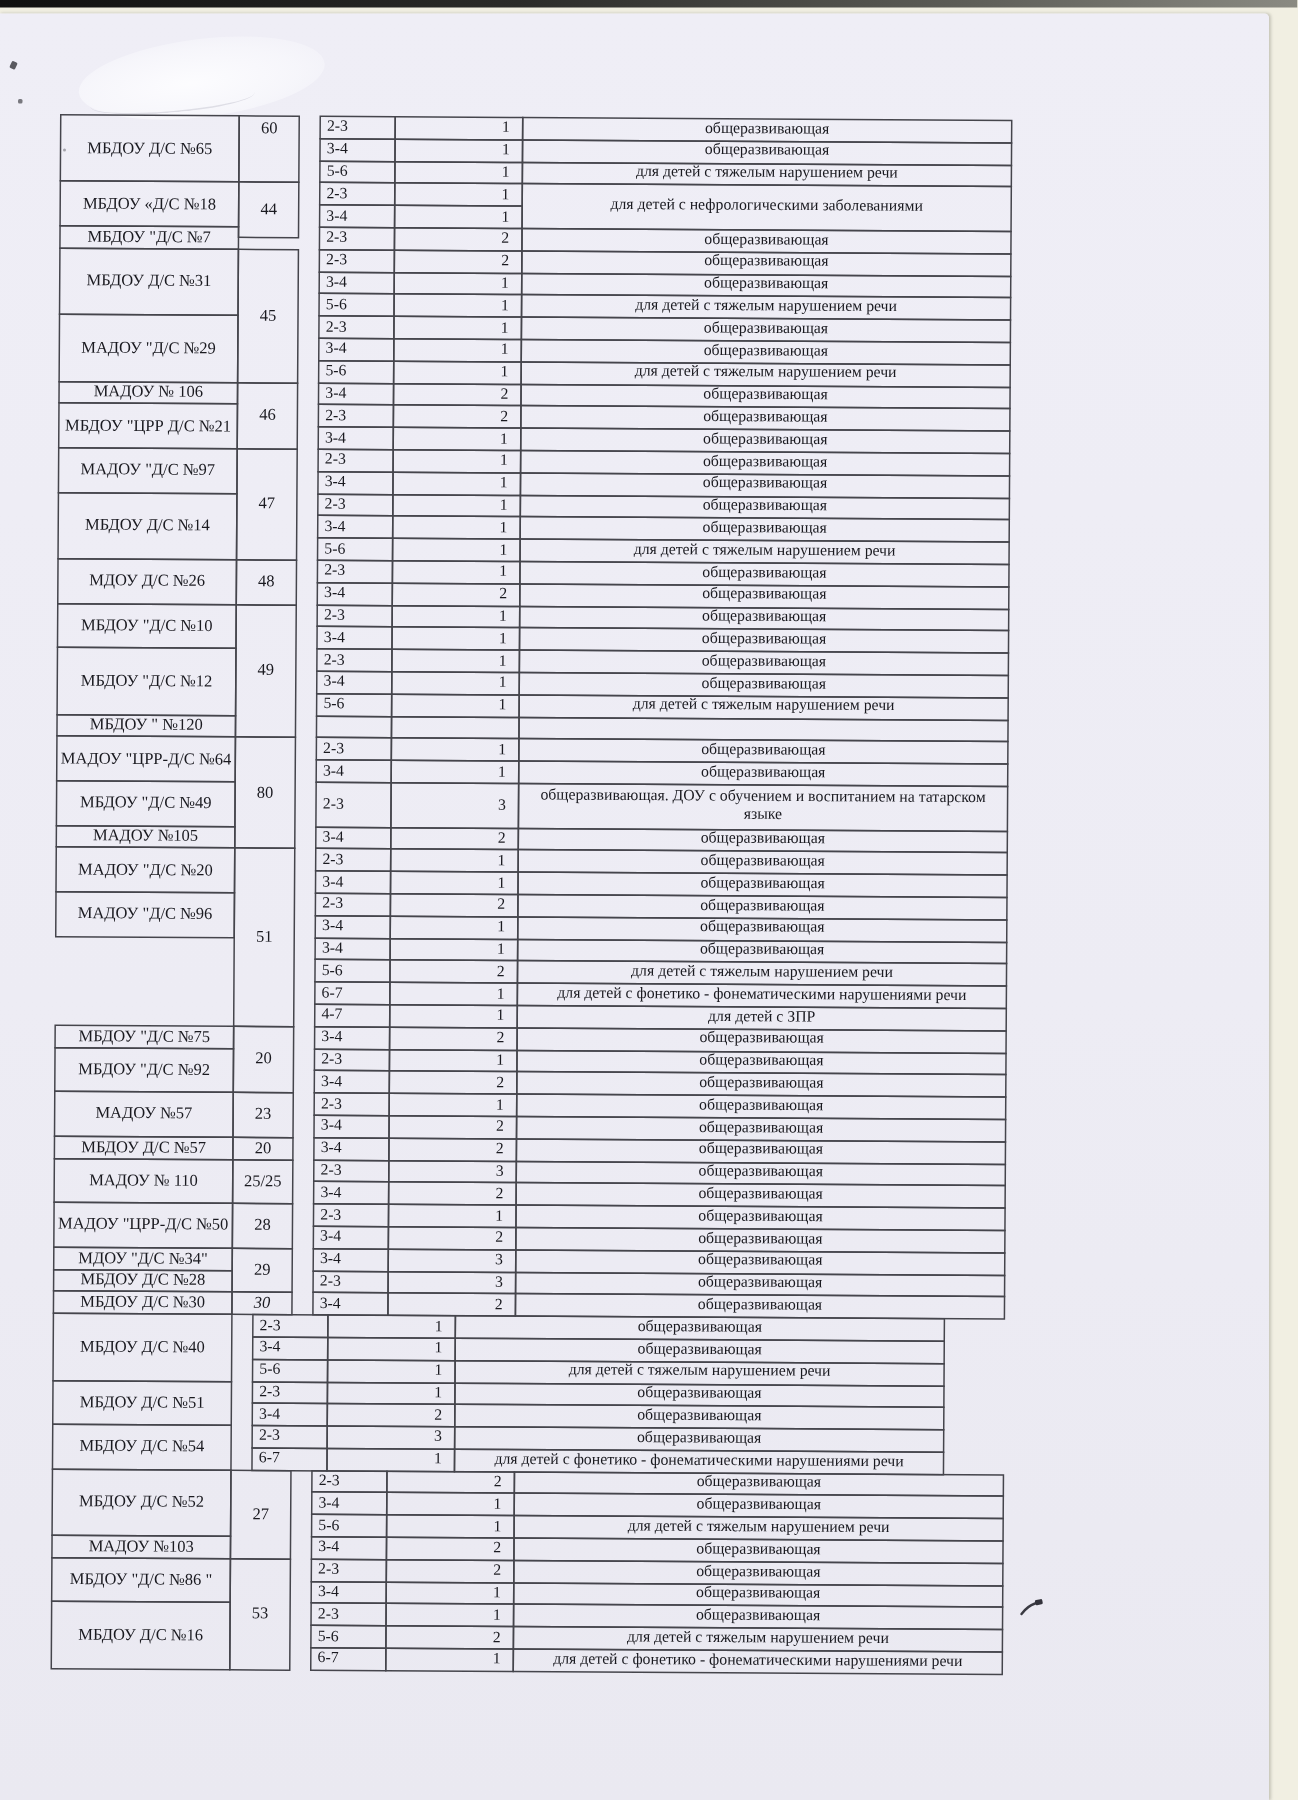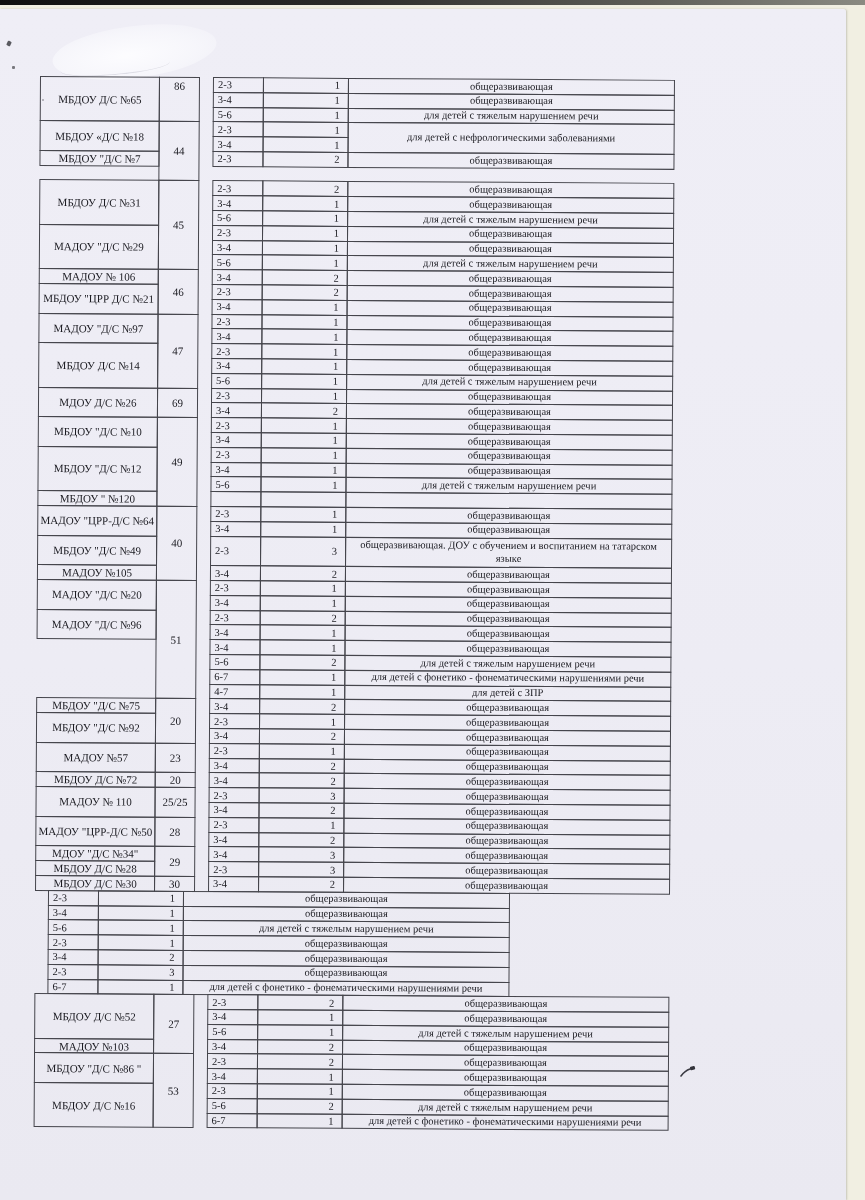--- a/index.html
+++ b/index.html
@@ -86,21 +86,21 @@
 <div class="smudge-edge"></div>
 <div class="speck s1"></div>
 <div class="speck s2"></div>
 <div class="speck s3"></div>
 
 <div class="table-wrap" id="table-root">
     <div class="table-section">
       <div class="names-col">
         <div class="cell name-cell" style="height: 45.4px;">МБДОУ Д/С №65</div>
       </div>
-      <div class="cell num-cell vtop" style="height: 45.4px;">86</div>
+      <div class="cell num-cell vtop" style="height: 45.4px;">60</div>
       <div class="gap-col"></div>
       <div class="sub-col age-col">
         <div class="cell age-cell" style="height: 15.8px;">2-3</div>
         <div class="cell age-cell" style="height: 15.8px;">3-4</div>
         <div class="cell age-cell" style="height: 15.8px;">5-6</div>
       </div>
       <div class="sub-col count-col">
         <div class="cell count-cell" style="height: 15.8px;">1</div>
         <div class="cell count-cell" style="height: 15.8px;">1</div>
         <div class="cell count-cell" style="height: 15.8px;">1</div>
@@ -109,21 +109,21 @@
         <div class="cell type-cell" style="height: 15.8px;">общеразвивающая</div>
         <div class="cell type-cell" style="height: 15.8px;">общеразвивающая</div>
         <div class="cell type-cell" style="height: 15.8px;">для детей с тяжелым нарушением речи</div>
       </div>
     </div>
     <div class="table-section">
       <div class="names-col">
         <div class="cell name-cell" style="height: 30.6px;">МБДОУ «Д/С №18</div>
         <div class="cell name-cell" style="height: 15.8px;">МБДОУ "Д/С №7</div>
       </div>
-      <div class="cell num-cell" style="height: 60px;">44</div>
+      <div class="cell num-cell" style="height: 38px;">44</div>
       <div class="gap-col"></div>
       <div class="sub-col age-col">
         <div class="cell age-cell" style="height: 15.8px;">2-3</div>
         <div class="cell age-cell" style="height: 15.8px;">3-4</div>
         <div class="cell age-cell" style="height: 15.8px;">2-3</div>
       </div>
       <div class="sub-col count-col">
         <div class="cell count-cell" style="height: 15.8px;">1</div>
         <div class="cell count-cell" style="height: 15.8px;">1</div>
         <div class="cell count-cell" style="height: 15.8px;">2</div>
@@ -214,21 +214,21 @@
         <div class="cell type-cell" style="height: 15.8px;">общеразвивающая</div>
         <div class="cell type-cell" style="height: 15.8px;">общеразвивающая</div>
         <div class="cell type-cell" style="height: 15.8px;">общеразвивающая</div>
         <div class="cell type-cell" style="height: 15.8px;">для детей с тяжелым нарушением речи</div>
       </div>
     </div>
     <div class="table-section">
       <div class="names-col">
         <div class="cell name-cell" style="height: 30.6px;">МДОУ Д/С №26</div>
       </div>
-      <div class="cell num-cell" style="height: 30.6px;">69</div>
+      <div class="cell num-cell" style="height: 30.6px;">48</div>
       <div class="gap-col"></div>
       <div class="sub-col age-col">
         <div class="cell age-cell" style="height: 15.8px;">2-3</div>
         <div class="cell age-cell" style="height: 15.8px;">3-4</div>
       </div>
       <div class="sub-col count-col">
         <div class="cell count-cell" style="height: 15.8px;">1</div>
         <div class="cell count-cell" style="height: 15.8px;">2</div>
       </div>
       <div class="sub-col type-col">
@@ -268,21 +268,21 @@
         <div class="cell type-cell" style="height: 15.8px;">для детей с тяжелым нарушением речи</div>
         <div class="cell type-cell" style="height: 15.8px;"></div>
       </div>
     </div>
     <div class="table-section">
       <div class="names-col">
         <div class="cell name-cell" style="height: 30.6px;">МАДОУ  "ЦРР-Д/С №64</div>
         <div class="cell name-cell" style="height: 30.6px;">МБДОУ "Д/С №49</div>
         <div class="cell name-cell" style="height: 15.8px;">МАДОУ  №105</div>
       </div>
-      <div class="cell num-cell" style="height: 75px;">40</div>
+      <div class="cell num-cell" style="height: 75px;">80</div>
       <div class="gap-col"></div>
       <div class="sub-col age-col">
         <div class="cell age-cell" style="height: 15.8px;">2-3</div>
         <div class="cell age-cell" style="height: 15.8px;">3-4</div>
         <div class="cell age-cell" style="height: 30.6px;">2-3</div>
         <div class="cell age-cell" style="height: 15.8px;">3-4</div>
       </div>
       <div class="sub-col count-col">
         <div class="cell count-cell" style="height: 15.8px;">1</div>
         <div class="cell count-cell" style="height: 15.8px;">1</div>
@@ -371,21 +371,21 @@
         <div class="cell count-cell" style="height: 15.8px;">1</div>
         <div class="cell count-cell" style="height: 15.8px;">2</div>
       </div>
       <div class="sub-col type-col">
         <div class="cell type-cell" style="height: 15.8px;">общеразвивающая</div>
         <div class="cell type-cell" style="height: 15.8px;">общеразвивающая</div>
       </div>
     </div>
     <div class="table-section">
       <div class="names-col">
-        <div class="cell name-cell" style="height: 15.8px;">МБДОУ Д/С №72</div>
+        <div class="cell name-cell" style="height: 15.8px;">МБДОУ Д/С №57</div>
       </div>
       <div class="cell num-cell" style="height: 15.8px;">20</div>
       <div class="gap-col"></div>
       <div class="sub-col age-col">
         <div class="cell age-cell" style="height: 15.8px;">3-4</div>
       </div>
       <div class="sub-col count-col">
         <div class="cell count-cell" style="height: 15.8px;">2</div>
       </div>
       <div class="sub-col type-col">
@@ -447,33 +447,38 @@
       </div>
       <div class="sub-col type-col">
         <div class="cell type-cell" style="height: 15.8px;">общеразвивающая</div>
         <div class="cell type-cell" style="height: 15.8px;">общеразвивающая</div>
       </div>
     </div>
     <div class="table-section">
       <div class="names-col">
         <div class="cell name-cell" style="height: 15.8px;">МБДОУ Д/С №30</div>
       </div>
-      <div class="cell num-cell" style="height: 15.8px;">30</div>
-      <div class="gap-col"></div>
-      <div class="sub-col age-col">
-        <div class="cell age-cell" style="height: 15.8px;">3-4</div>
-      </div>
-      <div class="sub-col count-col">
-        <div class="cell count-cell" style="height: 15.8px;">2</div>
-      </div>
-      <div class="sub-col type-col">
-        <div class="cell type-cell" style="height: 15.8px;">общеразвивающая</div>
-      </div>
-    </div>
-    <div class="table-section">
+      <div class="cell num-cell" style="height: 15.8px; font-style: italic;">30</div>
+      <div class="gap-col"></div>
+      <div class="sub-col age-col">
+        <div class="cell age-cell" style="height: 15.8px;">3-4</div>
+      </div>
+      <div class="sub-col count-col">
+        <div class="cell count-cell" style="height: 15.8px;">2</div>
+      </div>
+      <div class="sub-col type-col">
+        <div class="cell type-cell" style="height: 15.8px;">общеразвивающая</div>
+      </div>
+    </div>
+    <div class="table-section">
+      <div class="names-col">
+        <div class="cell name-cell" style="height: 45.4px;">МБДОУ Д/С №40</div>
+        <div class="cell name-cell" style="height: 30.6px;">МБДОУ Д/С №51</div>
+        <div class="cell name-cell" style="height: 30.6px;">МБДОУ Д/С №54</div>
+      </div>
       <div class="gap-col"></div>
       <div class="sub-col age-col">
         <div class="cell age-cell" style="height: 15.8px;">2-3</div>
         <div class="cell age-cell" style="height: 15.8px;">3-4</div>
         <div class="cell age-cell" style="height: 15.8px;">5-6</div>
         <div class="cell age-cell" style="height: 15.8px;">2-3</div>
         <div class="cell age-cell" style="height: 15.8px;">3-4</div>
         <div class="cell age-cell" style="height: 15.8px;">2-3</div>
         <div class="cell age-cell" style="height: 15.8px;">6-7</div>
       </div>

